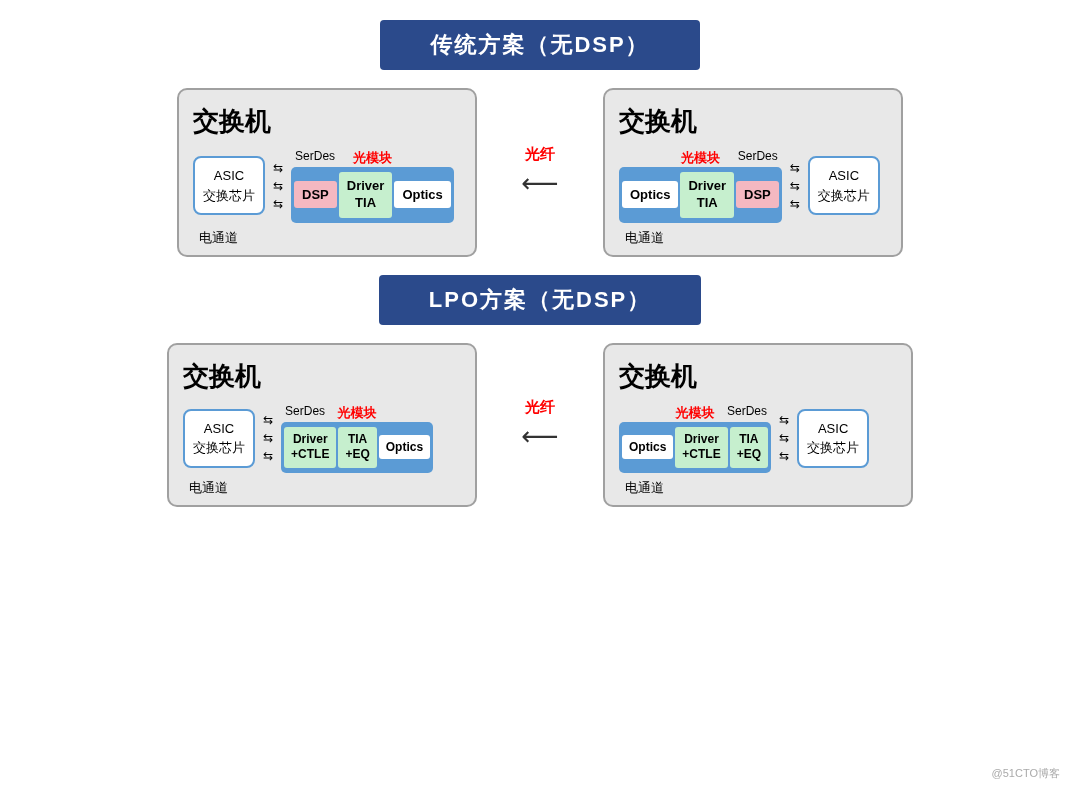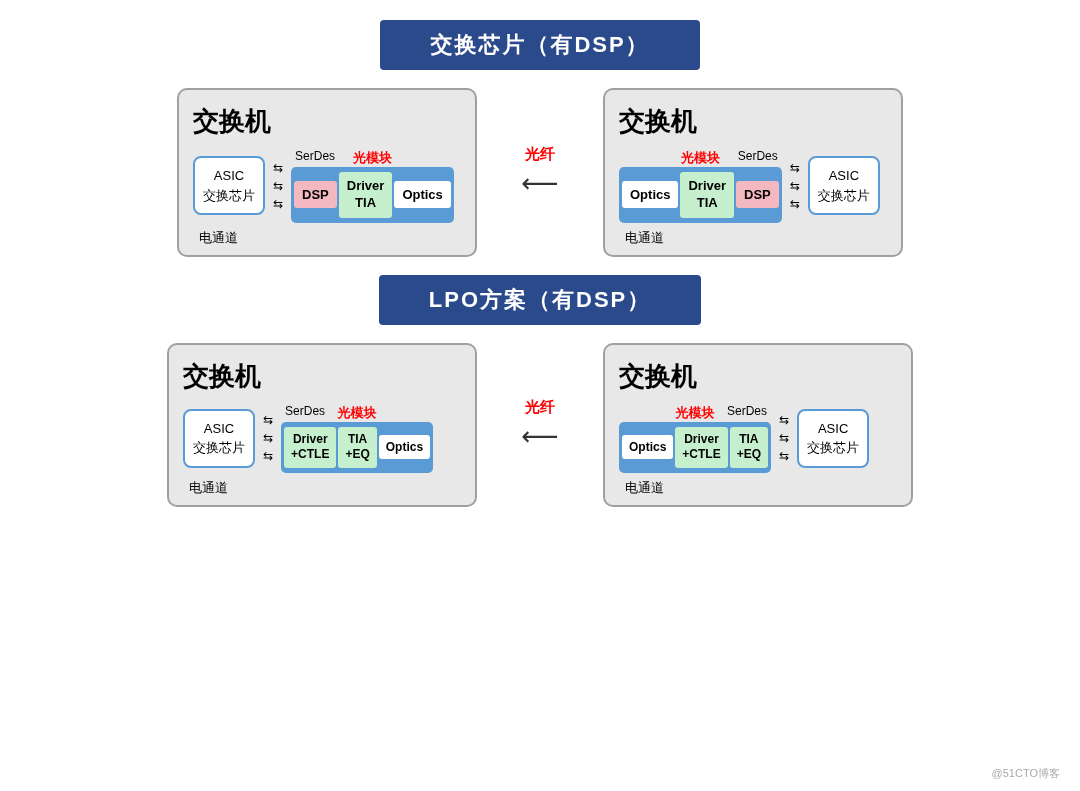--- a/index.html
+++ b/index.html
@@ -12,21 +12,21 @@
       display: flex;
       flex-direction: column;
       align-items: center;
       padding: 20px 30px;
     }
   </style>
 </head>
 <body>
 
 <div style="background:#2b4a8b;color:white;font-size:22px;font-weight:bold;padding:10px 50px;border-radius:4px;margin-bottom:18px;letter-spacing:2px;display:inline-block;">
-  <span>交换芯片（有DSP）</span>
+  <span>传统方案（无DSP）</span>
 </div>
 
 <div style="display:flex;align-items:center;justify-content:center;gap:18px;width:100%;margin-bottom:18px;">
 
   <div style="background:#e8e8e8;border:2px solid #a0a0a0;border-radius:10px;padding:14px 14px 8px 14px;min-width:300px;position:relative;">
     <div style="font-size:26px;font-weight:bold;color:#000;margin-bottom:10px;">交换机</div>
     <div style="display:flex;align-items:center;gap:6px;margin-top:4px;">
 
       <div style="background:white;border:2px solid #5b9bd5;border-radius:8px;padding:8px 8px;display:flex;flex-direction:column;align-items:center;font-size:13px;min-width:60px;line-height:1.5;">
         <span>ASIC</span>
@@ -85,21 +85,21 @@
       <div style="background:white;border:2px solid #5b9bd5;border-radius:8px;padding:8px 8px;display:flex;flex-direction:column;align-items:center;font-size:13px;min-width:60px;line-height:1.5;">
         <span>ASIC</span>
         <span>交换芯片</span>
       </div>
     </div>
     <div style="font-size:13px;margin-top:6px;padding-left:6px;">电通道</div>
   </div>
 </div>
 
 <div style="background:#2b4a8b;color:white;font-size:22px;font-weight:bold;padding:10px 50px;border-radius:4px;margin-bottom:18px;letter-spacing:2px;display:inline-block;">
-  <span>LPO方案（有DSP）</span>
+  <span>LPO方案（无DSP）</span>
 </div>
 
 <div style="display:flex;align-items:center;justify-content:center;gap:18px;width:100%;">
 
   <div style="background:#e8e8e8;border:2px solid #a0a0a0;border-radius:10px;padding:14px 14px 8px 14px;min-width:310px;position:relative;">
     <div style="font-size:26px;font-weight:bold;color:#000;margin-bottom:10px;">交换机</div>
     <div style="display:flex;align-items:center;gap:6px;margin-top:4px;">
 
       <div style="background:white;border:2px solid #5b9bd5;border-radius:8px;padding:8px 8px;display:flex;flex-direction:column;align-items:center;font-size:13px;min-width:60px;line-height:1.5;">
         <span>ASIC</span>

